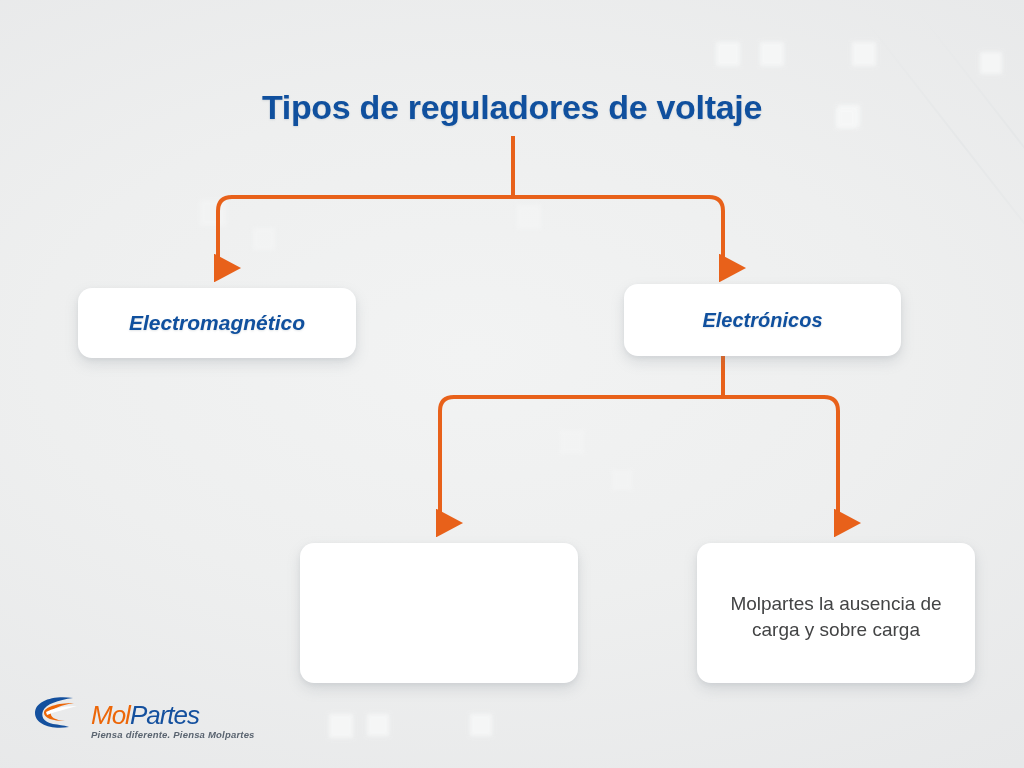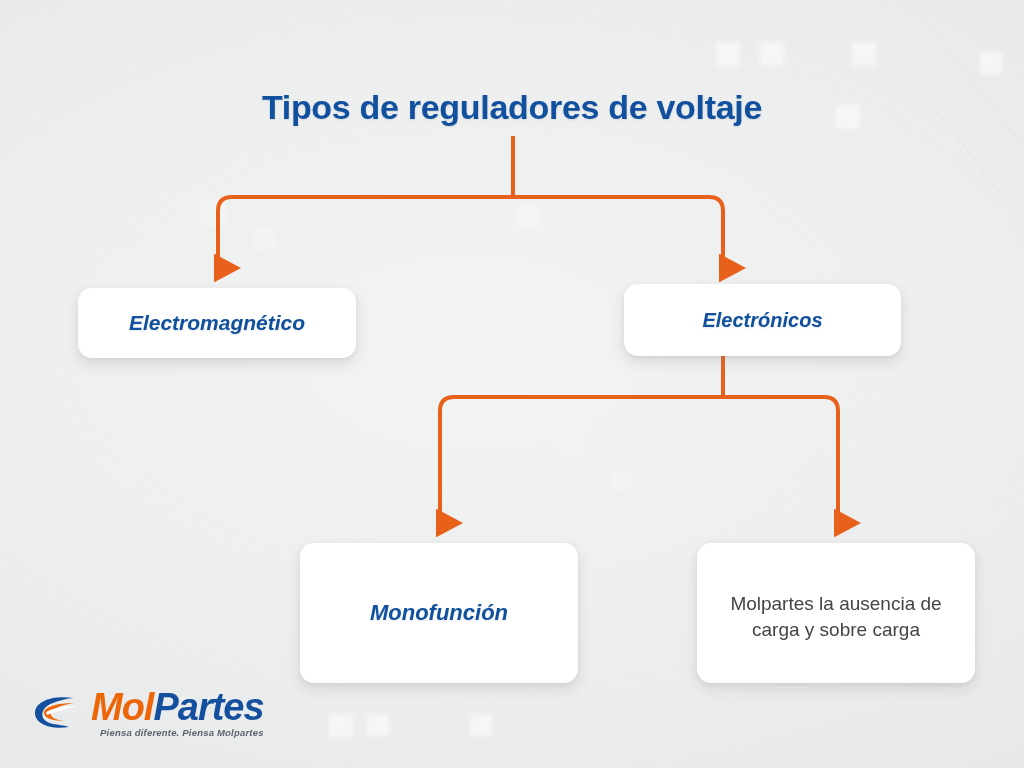--- a/index.html
+++ b/index.html
@@ -134,25 +134,26 @@
     flex: 0 0 auto;
     margin-top: 4px;
   }
   #logo-text {
     margin-left: 2px;
     display: flex;
     flex-direction: column;
     line-height: 1;
   }
   #logo-wordmark {
-    font-size: 38px;
-    font-weight: bold;
+    font-size: 26px;
+    font-weight: normal;
     font-style: italic;
     letter-spacing: -1px;
     white-space: nowrap;
+    margin-top: 14px;
   }
   #logo-wordmark .mol { color: #ec6608; }
   #logo-wordmark .partes { color: #14509e; }
   #logo-tagline {
     margin-top: 2px;
     font-size: 9.5px;
     font-style: italic;
     font-weight: bold;
     letter-spacing: .2px;
     color: #5a6470;
@@ -202,21 +203,20 @@
 
   <div class="node" id="node-electromagnetico">
     <div class="node-title">Electromagnético</div>
   </div>
 
   <div class="node" id="node-electronicos">
     <div class="node-title">Electrónicos</div>
   </div>
 
   <div class="node" id="node-monofuncion">
-    <div class="node-title">Monofunción</div>
   </div>
 
   <div class="node" id="node-multifuncion">
     <div class="node-desc">Molpartes la ausencia de carga y sobre carga</div>
   </div>
 
   <div id="logo">
     <svg id="logo-mark" viewBox="0 0 56 40" aria-hidden="true">
       <path d="M40 6 C20 3, 2 9, 2 21 C2 32, 18 38, 36 35 C30 33, 26 33, 20 32
                C10 30, 8 24, 10 19 C13 12, 25 8, 40 6 Z" fill="#14509e"></path>

